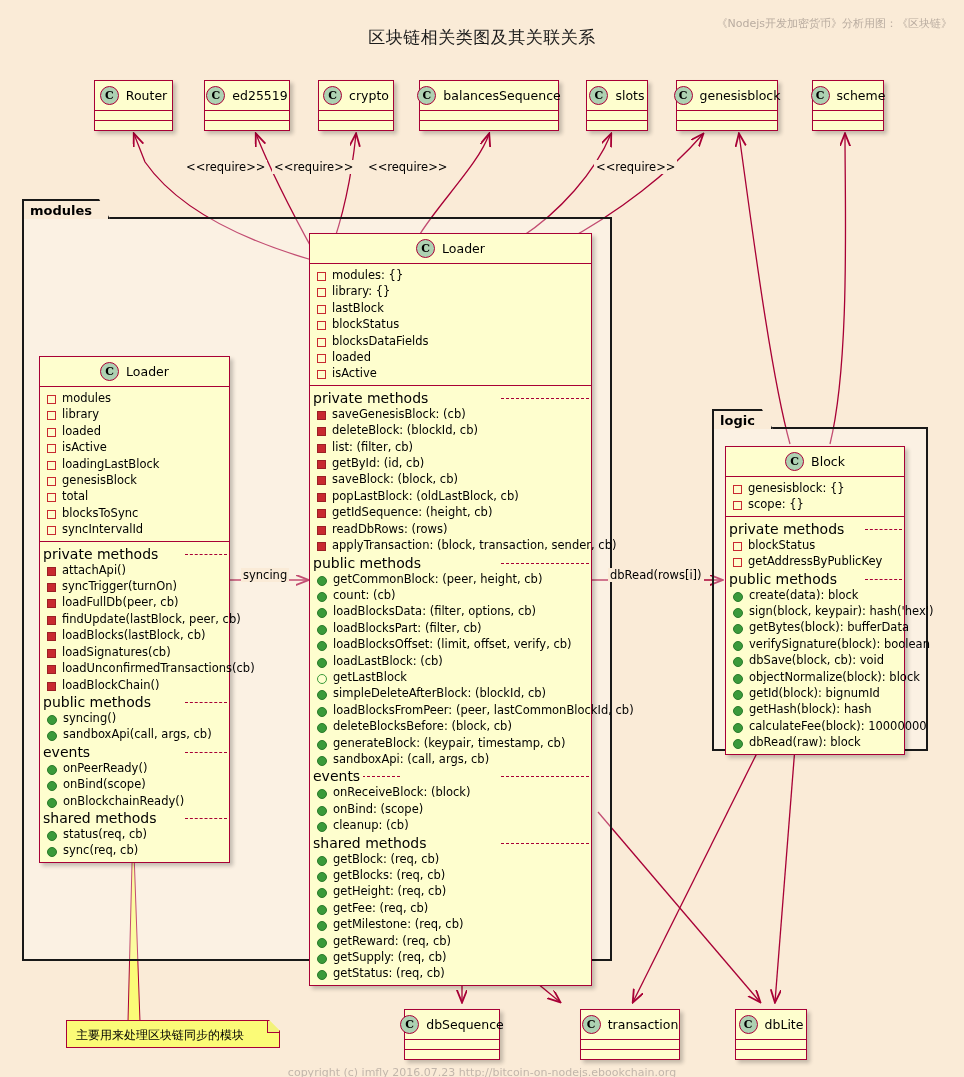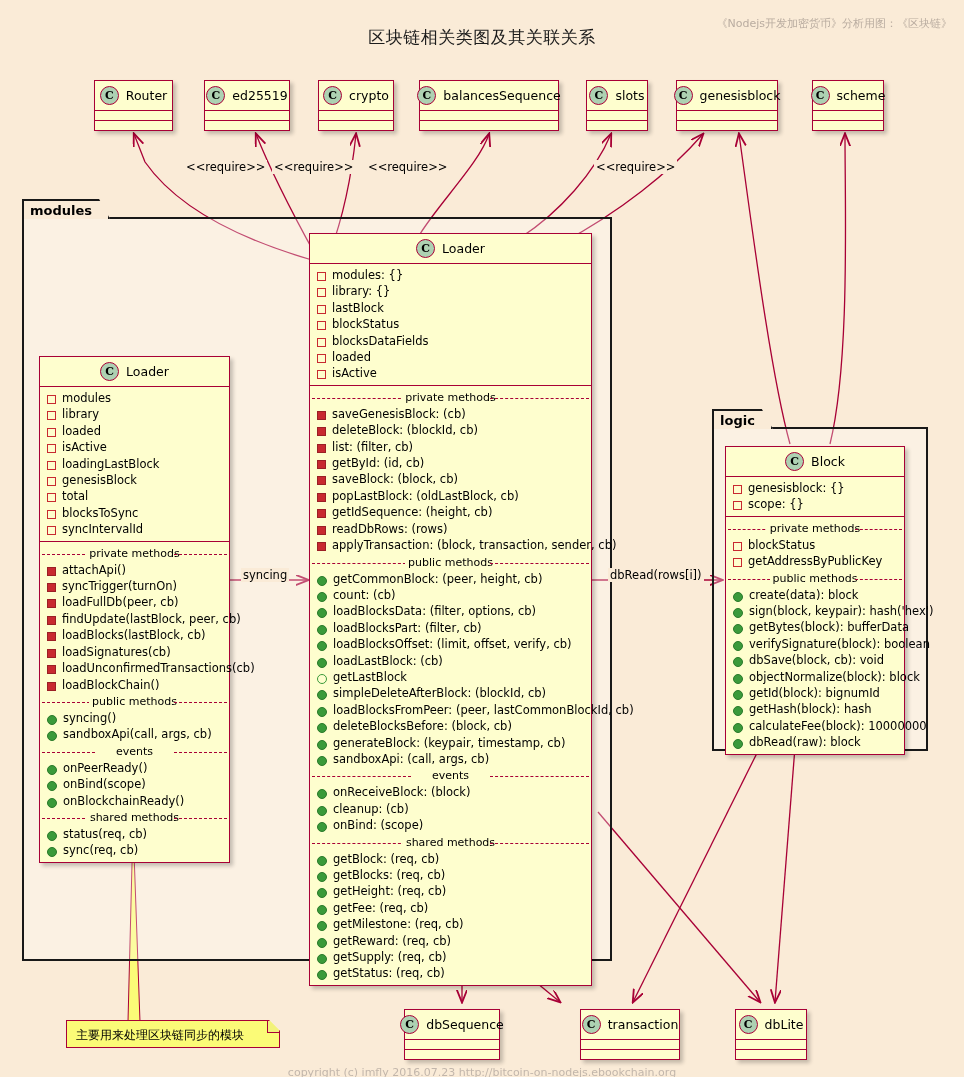--- a/index.html
+++ b/index.html
@@ -64,21 +64,21 @@
   .row{
     display:flex;align-items:flex-start;gap:6px;
     padding:1px 6px 1px 7px;line-height:14.4px;white-space:nowrap;
   }
   .m{flex:none;margin-top:4px;}
   .sq-open{width:7px;height:7px;border:1.4px solid #C82930;background:transparent;}
   .sq-fill{width:7px;height:7px;background:#C82930;border:1px solid #9b1f25;}
   .ci-fill{width:8px;height:8px;border-radius:50%;background:#3A9A3A;border:1px solid #2a7a2a;}
   .ci-open{width:8px;height:8px;border-radius:50%;background:transparent;border:1.4px solid #3A9A3A;}
   .sep{
-    position:relative;text-align:center;font-size:11px;color:#000;
+    position:relative;font-size:14px;color:#000;
     margin:2px 0 1px 0;line-height:14px;
   }
   .sep:before,.sep:after{
     content:"";position:absolute;top:7px;height:0;
     border-top:1px dashed #A80036;
   }
   .sep:before{left:2px;right:calc(50% + 3.6em);}
   .sep:after{right:2px;left:calc(50% + 3.6em);}
   .sep span{padding:0 3px;background:#FEFECE;position:relative;}
 
@@ -465,25 +465,25 @@
           <span>sandboxApi: (call, args, cb)</span>
         </div>
 
       <div class="sep"><span>events</span></div>
       <div class="row">
           <span class="m ci-fill"></span>
           <span>onReceiveBlock: (block)</span>
         </div>
       <div class="row">
           <span class="m ci-fill"></span>
+          <span>onBind: (scope)</span>
+        </div>
+      <div class="row">
+          <span class="m ci-fill"></span>
           <span>cleanup: (cb)</span>
-        </div>
-      <div class="row">
-          <span class="m ci-fill"></span>
-          <span>onBind: (scope)</span>
         </div>
 
       <div class="sep"><span>shared methods</span></div>
       <div class="row">
           <span class="m ci-fill"></span>
           <span>getBlock: (req, cb)</span>
         </div>
       <div class="row">
           <span class="m ci-fill"></span>
           <span>getBlocks:  (req, cb)</span>

